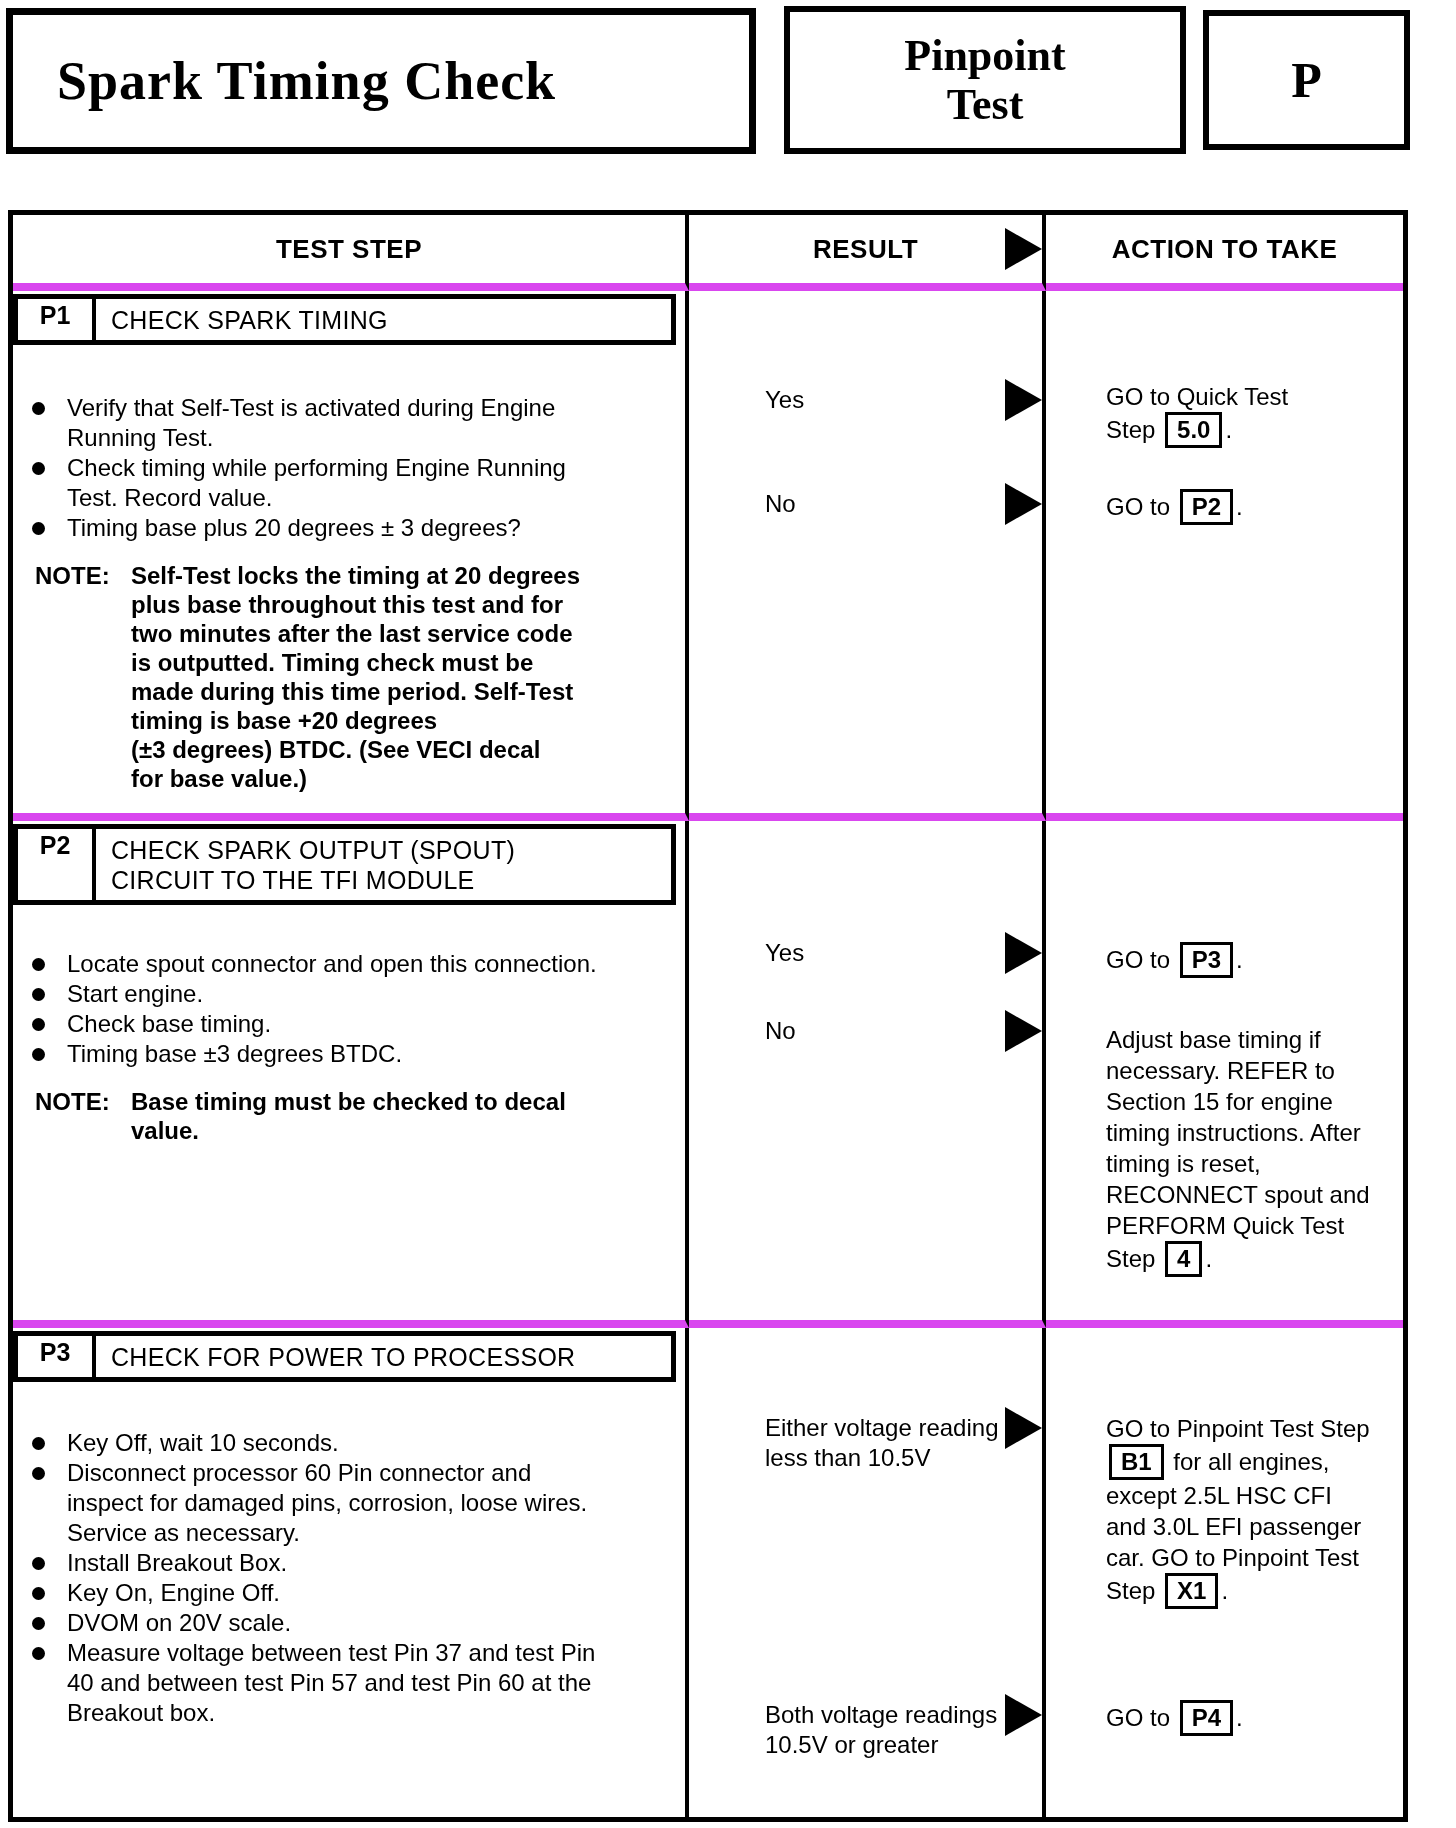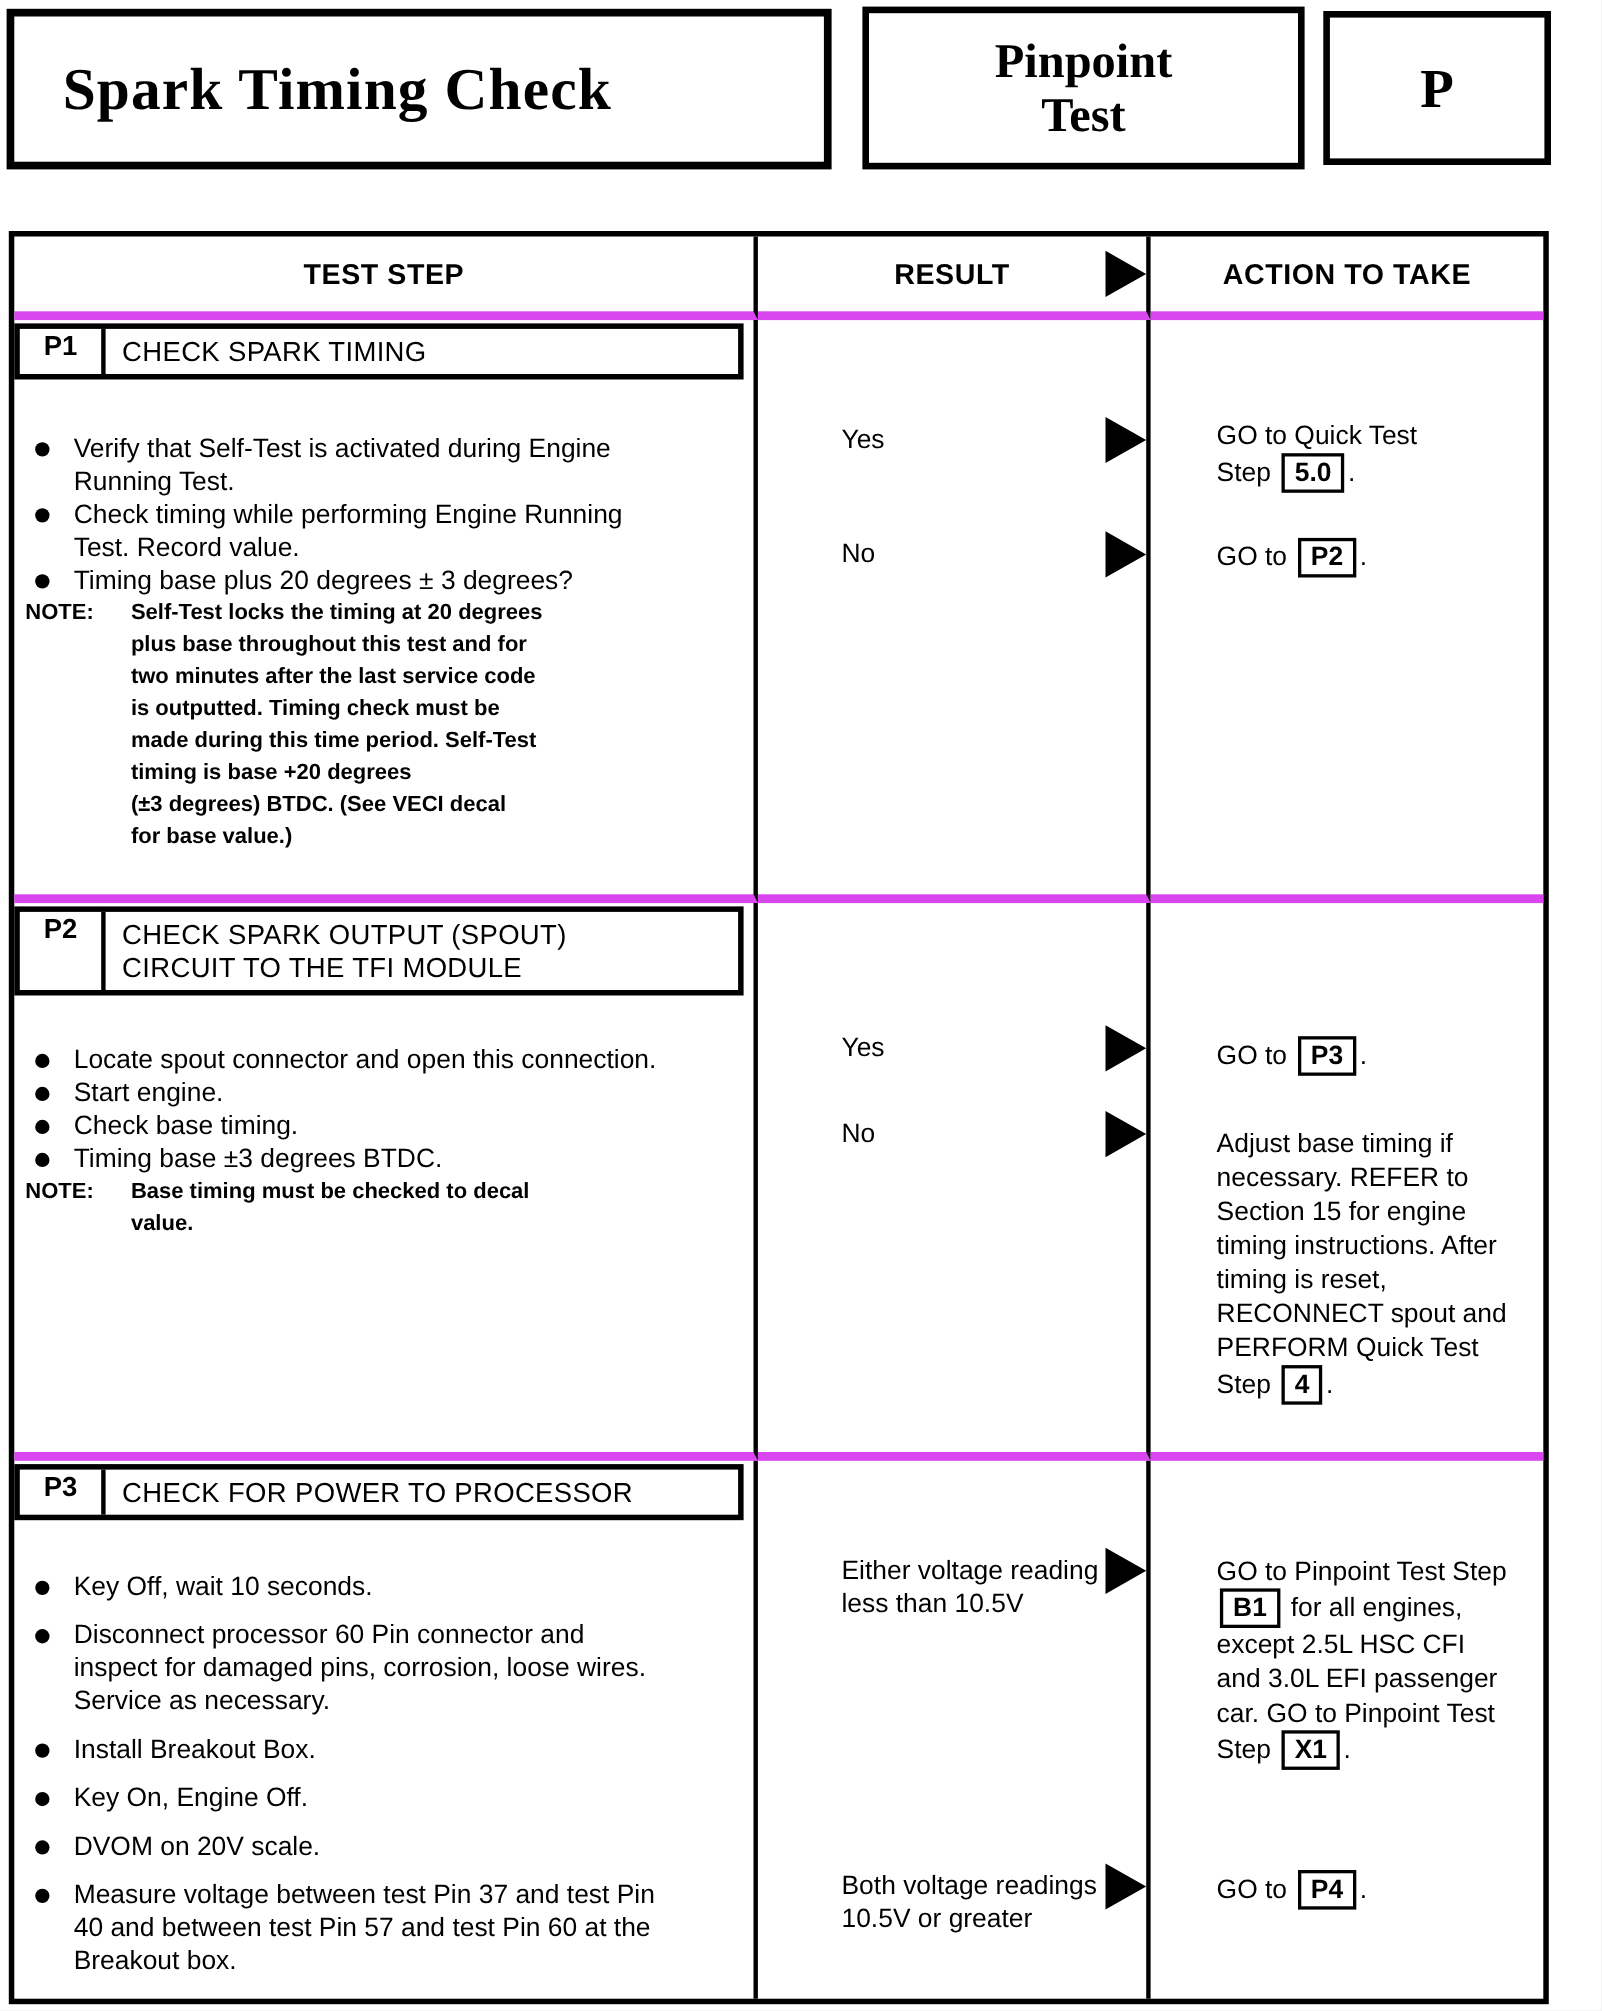--- a/index.html
+++ b/index.html
@@ -38,21 +38,21 @@
   .secbar{display:flex;align-items:stretch;border:5px solid #000;margin:3px 9px 0 0;}
   .secid{width:74px;flex:none;border-right:4px solid #000;display:flex;justify-content:center;
     font-weight:bold;font-size:25px;padding:2px 0 5px 0;}
   .sectitle{padding:6px 0 5px 15px;font-size:25px;letter-spacing:.3px;white-space:pre-line;line-height:30px;}
   .bullets{display:flex;flex-direction:column;margin-top:48px;}
   .bullet{display:flex;padding-left:19px;}
   .dot{flex:none;width:13px;height:13px;border-radius:50%;background:#000;margin-top:9px;margin-right:22px;}
   .btext{font-size:24px;line-height:30px;}
   .s1 .btext{max-width:552px;}
   .s2 .btext,.s3 .btext{max-width:540px;}
-  .note{display:flex;padding-left:10px;font-weight:bold;font-size:20px;line-height:29px;}
+  .note{display:flex;margin-top:18px;padding-left:22px;font-weight:bold;font-size:24px;line-height:29px;}
   .nlabel{width:96px;flex:none;}
   .ntext{white-space:pre-line;}
   
   .rline{position:absolute;left:44px;right:0;display:flex;align-items:flex-start;margin-left:32px;}
   .rtext{font-size:24px;line-height:30px;max-width:258px;}
   .rline .tri{margin-left:auto;margin-top:-6px;flex:none;}
   
   .apara{position:absolute;left:60px;font-size:24px;line-height:31px;width:272px;}
   .apara.w230{width:230px;}
   .ref{display:inline-block;border:3px solid #000;font-weight:bold;padding:0 9px;line-height:30px;margin:0 3px;}
@@ -187,21 +187,21 @@
       <div class="apara" style="top:203px">
         <span>Adjust base timing if necessary. REFER to Section 15 for engine timing instructions. After timing is reset, RECONNECT spout and PERFORM Quick Test Step </span><span class="ref">4</span><span>.</span>
       </div>
     </div>
 
     <div class="cell cr s3">
       <div class="secbar">
         <span class="secid">P3</span>
         <span class="sectitle">CHECK FOR POWER TO PROCESSOR</span>
       </div>
-      <div class="bullets" style="margin-top:46px;gap:14px">
+      <div class="bullets" style="margin-top:46px;">
         <div class="bullet">
           <span class="dot"></span>
           <span class="btext">Key Off, wait 10 seconds.</span>
         </div>
         <div class="bullet">
           <span class="dot"></span>
           <span class="btext">Disconnect processor 60 Pin connector and inspect for damaged pins, corrosion, loose wires. Service as necessary.</span>
         </div>
         <div class="bullet">
           <span class="dot"></span>

